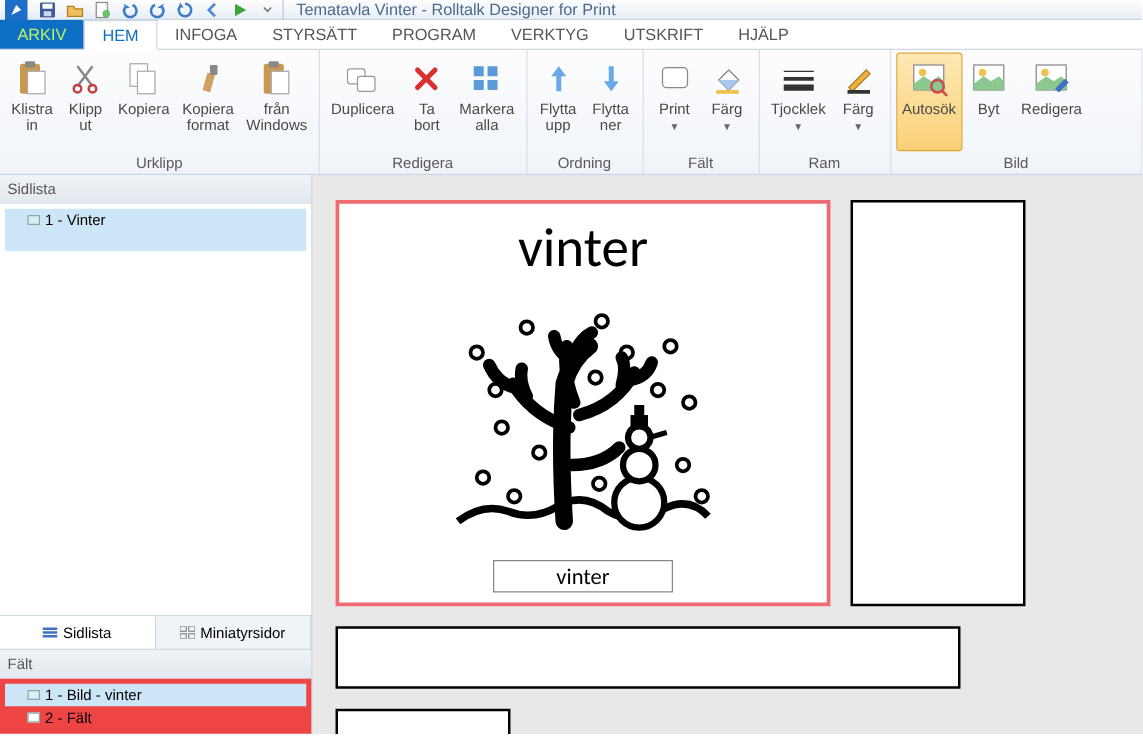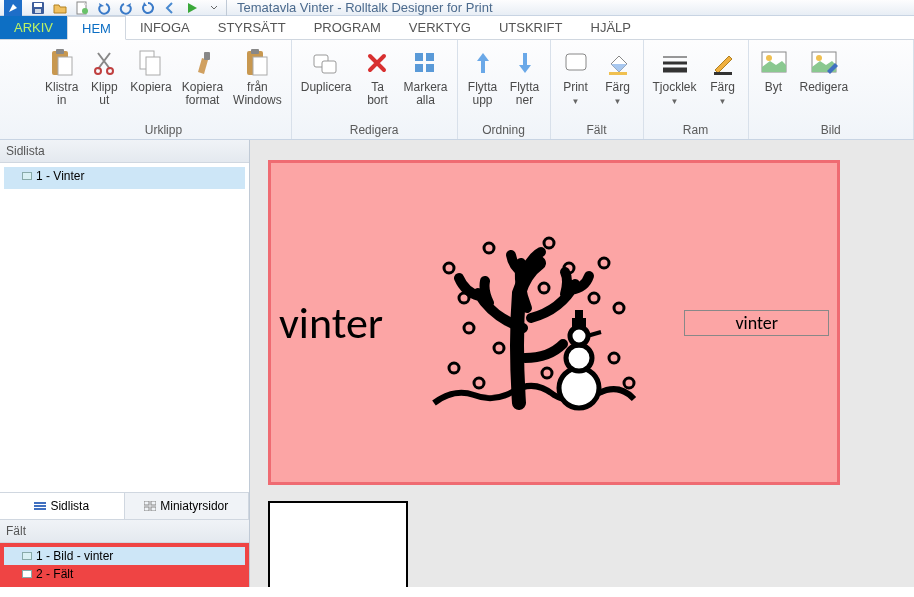--- a/index.html
+++ b/index.html
@@ -14,49 +14,49 @@
     .qat-sep { width: 1px; height: 16px; background: #c0cad6; margin: 0 2px; }
     .title-text { margin-left: 8px; color: #4b6a8d; font-size: 13px; }
     
     
     .menubar { height: 24px; background: #fff; display: flex; border-bottom: 1px solid #d0d7e0; }
     .menu-tab { padding: 4px 14px; font-size: 13px; color: #555; cursor: pointer; display: flex; align-items: center; }
     .menu-tab.file { background: #0d6fc4; color: #bef264; font-weight: 400; }
     .menu-tab.active { background: #fff; border: 1px solid #d0d7e0; border-bottom: 1px solid #fff; margin-bottom: -1px; color: #0d6fc4; }
     
     
-    .ribbon { height: 100px; background: linear-gradient(#fdfdfe, #f0f4f9); border-bottom: 1px solid #c8d4e3; display: flex; padding-left: 36px; }
+    .ribbon { height: 100px; background: linear-gradient(#fdfdfe, #f0f4f9); border-bottom: 1px solid #c8d4e3; display: flex; }
     .ribbon-group { display: flex; flex-direction: column; border-right: 1px solid #d8e0ea; padding: 2px 4px 0; }
     .ribbon-group-items { display: flex; flex: 1; }
     .ribbon-group-label { text-align: center; font-size: 12px; color: #5a5a5a; padding: 2px 0; }
     .ribbon-btn { display: flex; flex-direction: column; align-items: center; padding: 2px 4px; cursor: pointer; border: 1px solid transparent; border-radius: 3px; min-width: 42px; }
     .ribbon-btn.selected { background: linear-gradient(#fde9b4, #fbd177); border: 1px solid #e0a830; }
     .ribbon-icon { height: 36px; display: flex; align-items: center; justify-content: center; }
     .ribbon-label { font-size: 12px; color: #4a4a4a; line-height: 13px; text-align: center; }
     .ribbon-dd { font-size: 8px; color: #666; }
     
     
     .main { display: flex; height: calc(597px - 26px - 24px - 100px); }
     .sidebar { width: 250px; border-right: 1px solid #c0cad6; display: flex; flex-direction: column; background: #f8f9fb; }
     .panel-header { padding: 4px 6px; font-size: 12px; color: #555; background: linear-gradient(#f0f3f7, #e4e9ef); border-bottom: 1px solid #d0d7e0; }
     .tree { flex: 1; background: #fff; padding: 4px; overflow: auto; }
-    .tree-item { padding: 2px 4px 6px 18px; display: flex; align-items: center; cursor: pointer; }
+    .tree-item { padding: 2px 4px 18px 18px; display: flex; align-items: center; cursor: pointer; }
     .tree-item.selected { background: #cde6f7; }
     .tree-box { width: 10px; height: 8px; border: 1px solid #8aa; background: #d8f0f4; margin-right: 4px; }
     .side-tabs { display: flex; border-top: 1px solid #d0d7e0; }
     .side-tab { flex: 1; padding: 6px 4px; font-size: 12px; display: flex; align-items: center; justify-content: center; gap: 4px; cursor: pointer; background: #f0f3f7; border-right: 1px solid #d0d7e0; }
     .side-tab.active { background: #fff; }
     .felt-panel { border-top: 1px solid #d0d7e0; }
     .felt-list { background: #ef4444; padding: 4px; }
     .felt-item { padding: 2px 4px 2px 18px; display: flex; align-items: center; cursor: pointer; }
     
     
     .canvas-wrap { flex: 1; background: #e8e8e8; padding: 20px 18px; overflow: auto; position: relative; }
     .canvas-grid { display: flex; flex-wrap: wrap; gap: 16px; }
-    .card { width: 572px; height: 325px; background: #fca5a5; border: 3px solid #ef6b72; display: flex; align-items: center; padding: 8px; position: relative; }
+    .card { width: 396px; height: 325px; background: #ffffff; border: 3px solid #ef6b72; display: flex; flex-direction: column; align-items: center; padding: 8px; position: relative; }
     .card-other { width: 140px; height: 325px; background: #fff; border: 2px solid #000; }
     .card-below { width: 500px; height: 50px; background: #fff; border: 2px solid #000; }
     .card-other2 { width: 140px; height: 50px; background: #fff; border: 2px solid #000; }
     .card-title { font-size: 44px; font-weight: 400; font-family: Calibri, sans-serif; color: #000; }
     .card-image-area { flex: 1; display: flex; align-items: center; justify-content: center; width: 100%; }
     .card-caption-box { border: 1px solid #888; padding: 1px 50px; font-size: 18px; font-family: Calibri, sans-serif; }
   </style>
 </head>
 <body>
 
@@ -291,20 +291,32 @@
             </svg>
           </div>
         <div class="ribbon-label"><span>Färg</span><br><span class="ribbon-dd">▼</span></div>
       </div>
     </div>
     <div class="ribbon-group-label">Ram</div>
   </div>
 
   <div class="ribbon-group" style="flex:1">
     <div class="ribbon-group-items">
+      <div class="ribbon-btn selected">
+        <div class="ribbon-icon">
+            <svg width="30" height="28">
+              <rect x="3" y="3" width="24" height="20" fill="#fff" stroke="#888"></rect>
+              <circle cx="10" cy="9" r="3" fill="#f0c050"></circle>
+              <path d="M3 18 l8 -6 l6 4 l6 -4 l4 4 v7 h-24 z" fill="#8ac890"></path>
+              <circle cx="22" cy="20" r="5" fill="none" stroke="#d04848" stroke-width="2"></circle>
+              <line x1="26" y1="24" x2="30" y2="28" stroke="#d04848" stroke-width="2"></line>
+            </svg>
+          </div>
+        <div class="ribbon-label"><span>Autosök</span><br>&nbsp;</div>
+      </div>
       <div class="ribbon-btn">
         <div class="ribbon-icon">
             <svg width="30" height="28">
               <rect x="3" y="3" width="24" height="20" fill="#fff" stroke="#888"></rect>
               <circle cx="10" cy="9" r="3" fill="#f0c050"></circle>
               <path d="M3 18 l8 -6 l6 4 l6 -4 l4 4 v7 h-24 z" fill="#8ac890"></path>
             </svg>
           </div>
         <div class="ribbon-label"><span>Byt</span><br>&nbsp;</div>
       </div>

